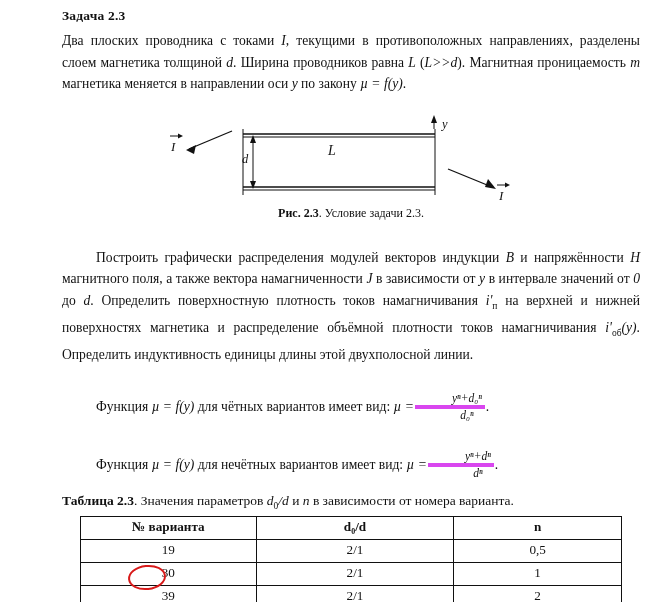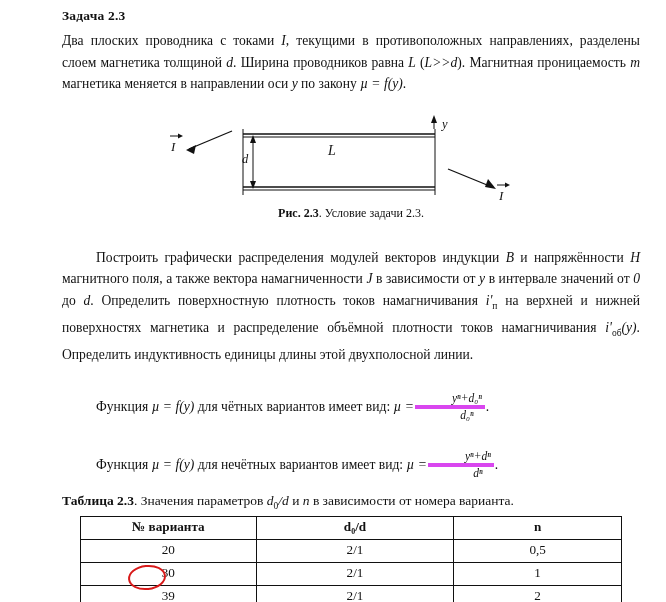--- a/index.html
+++ b/index.html
@@ -202,21 +202,21 @@
       </colgroup>
     <thead>
       <tr>
         <th>№ варианта</th>
         <th>d₀/d</th>
         <th>n</th>
       </tr>
     </thead>
     <tbody>
       <tr>
-        <td>20</td>
+        <td>19</td>
         <td>2/1</td>
         <td>0,5</td>
       </tr>
       <tr>
         <td>30</td>
         <td>2/1</td>
         <td>1</td>
       </tr>
       <tr>
         <td>39</td>

